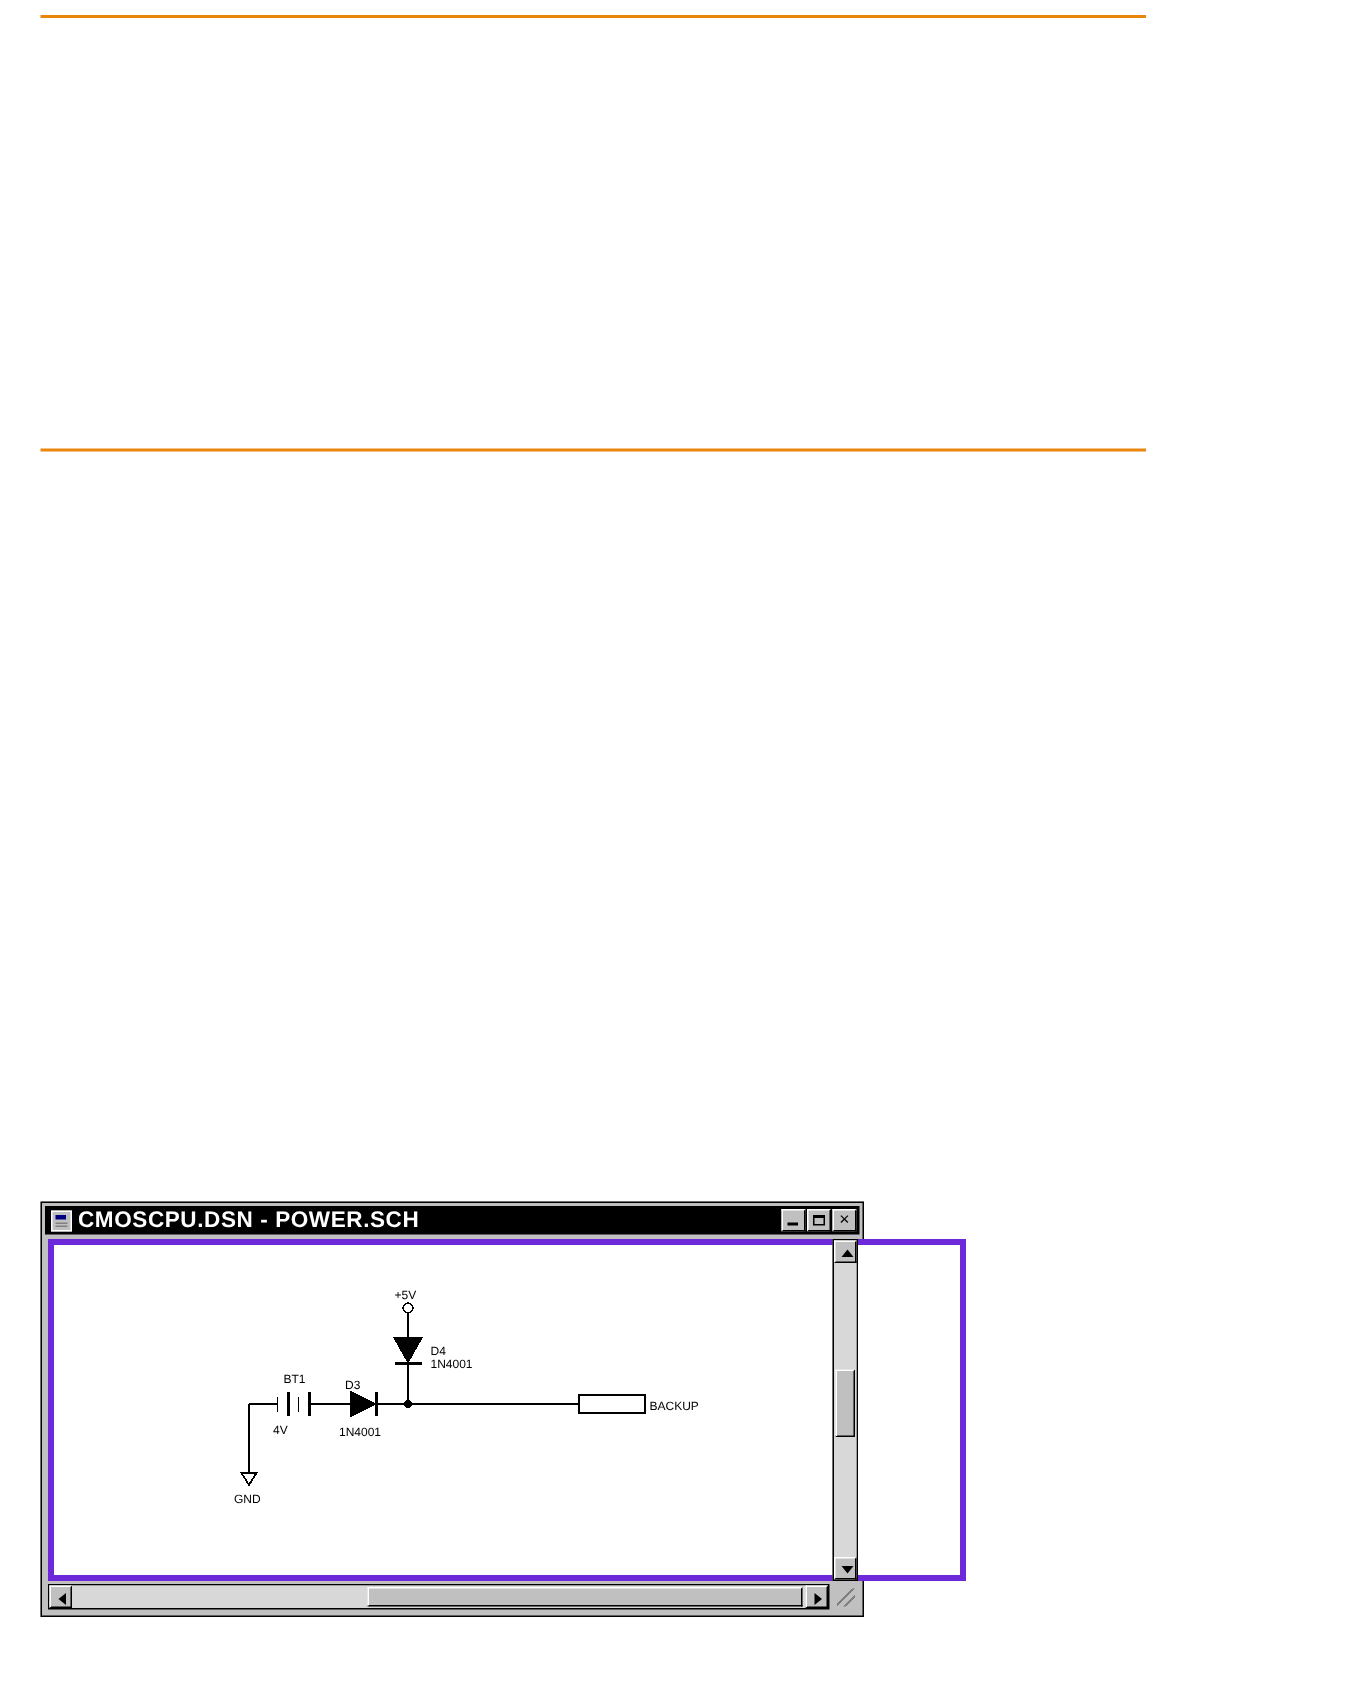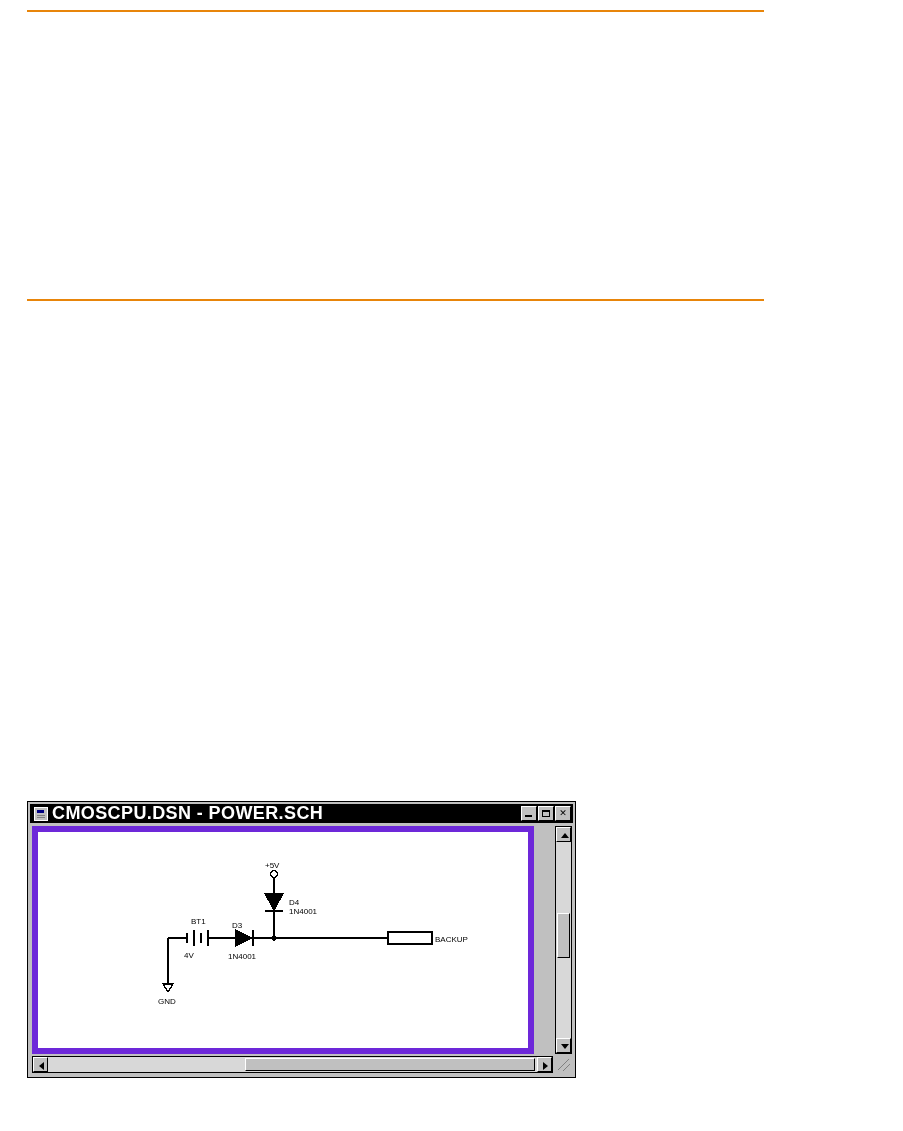--- a/index.html
+++ b/index.html
@@ -73,21 +73,21 @@
     position: absolute;
     left: 2px; top: 7px;
     width: 8px; height: 1px;
     background: #808080;
     box-shadow: 0 2px 0 0 #808080;
   }
 
   .title-text {
     color: #ffffff;
     font-family: "Liberation Sans", sans-serif;
-    font-size: 18px;
+    font-size: 15px;
     font-weight: bold;
     letter-spacing: 0.4px;
     white-space: nowrap;
     flex: 1 1 auto;
   }
 
   .title-buttons {
     display: flex;
     gap: 1px;
     flex: 0 0 auto;
@@ -136,24 +136,24 @@
     top: 24px;
     width: 540px;
     height: 247px;
     box-sizing: border-box;
   }
 
   .canvas {
     position: absolute;
     left: 0;
     top: 0;
-    width: 502px;
+    width: 612px;
     height: 228px;
     background: #ffffff;
-    border: 6px solid #6d28d9;
+    border: 4px solid #6d28d9;
     box-sizing: border-box;
     overflow: hidden;
   }
 
   
   .vscroll {
     position: absolute;
     right: 0;
     top: 0;
     width: 17px;

